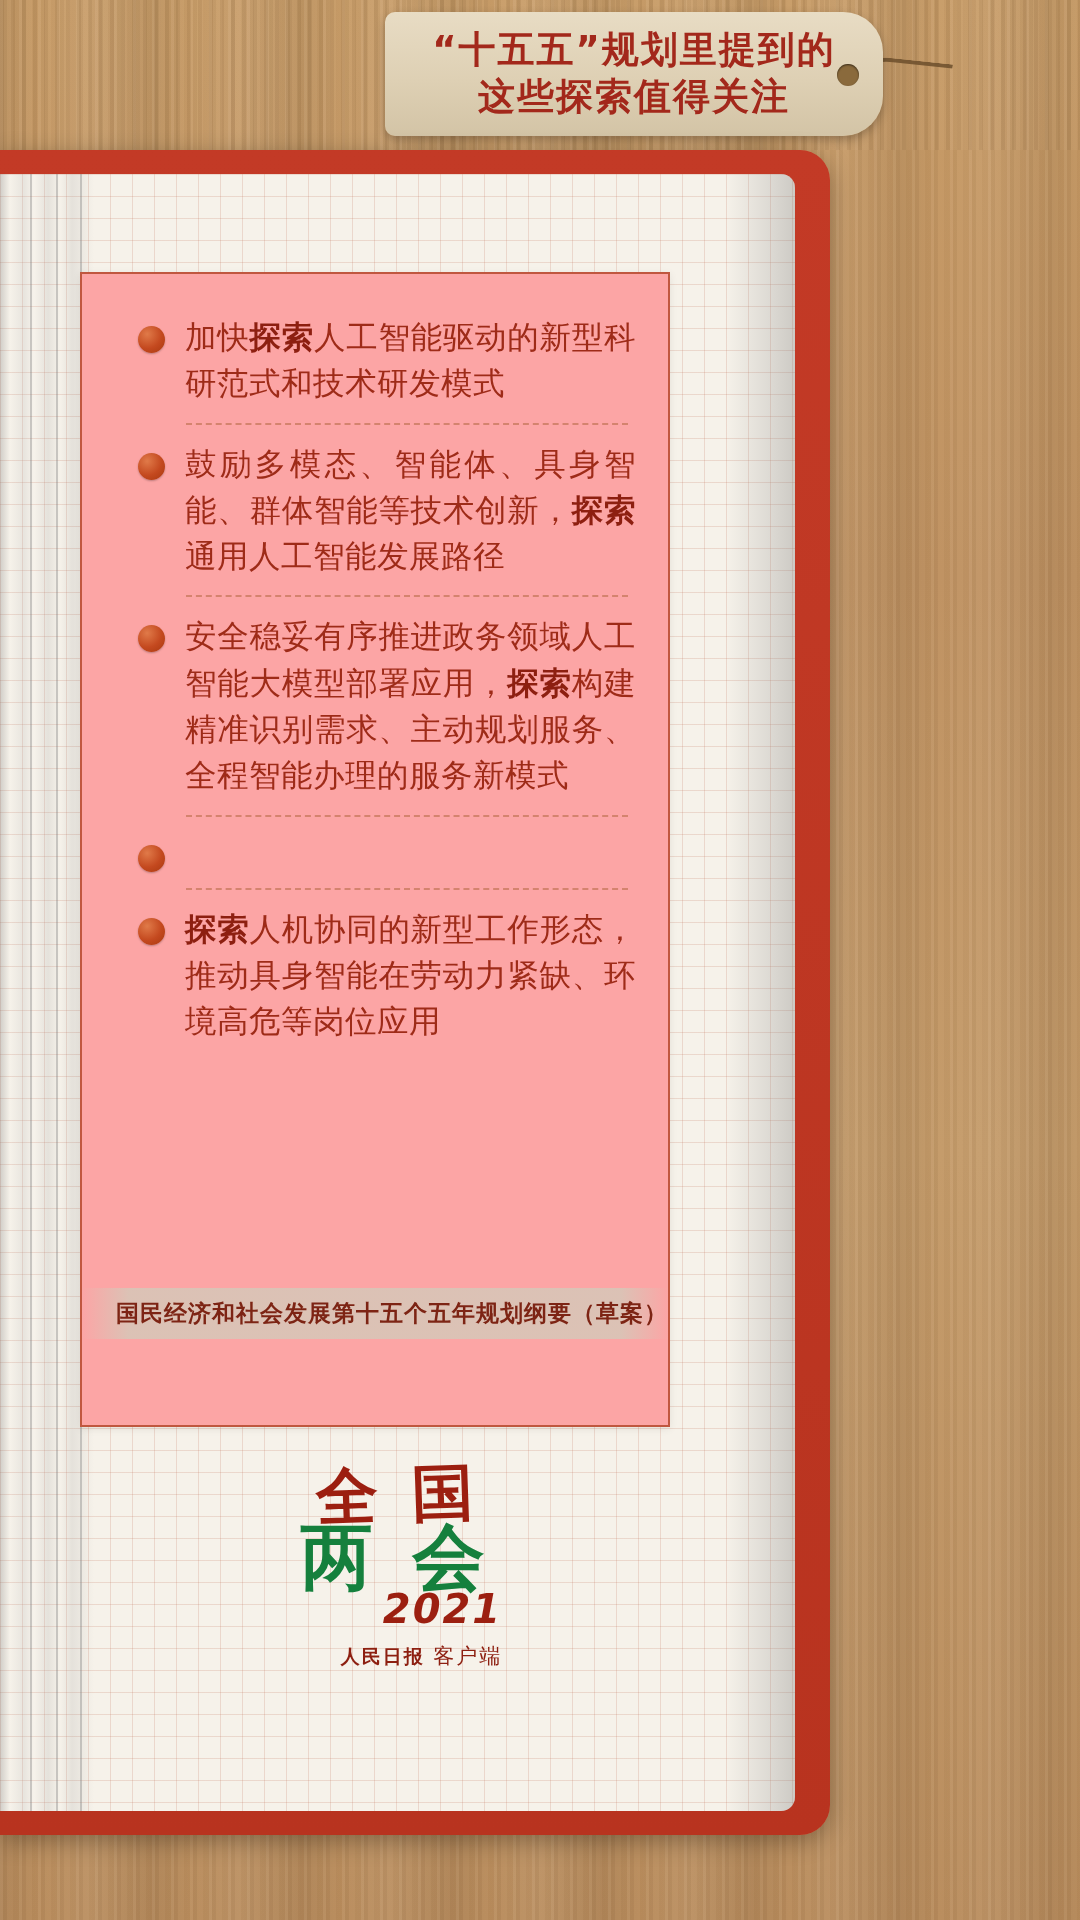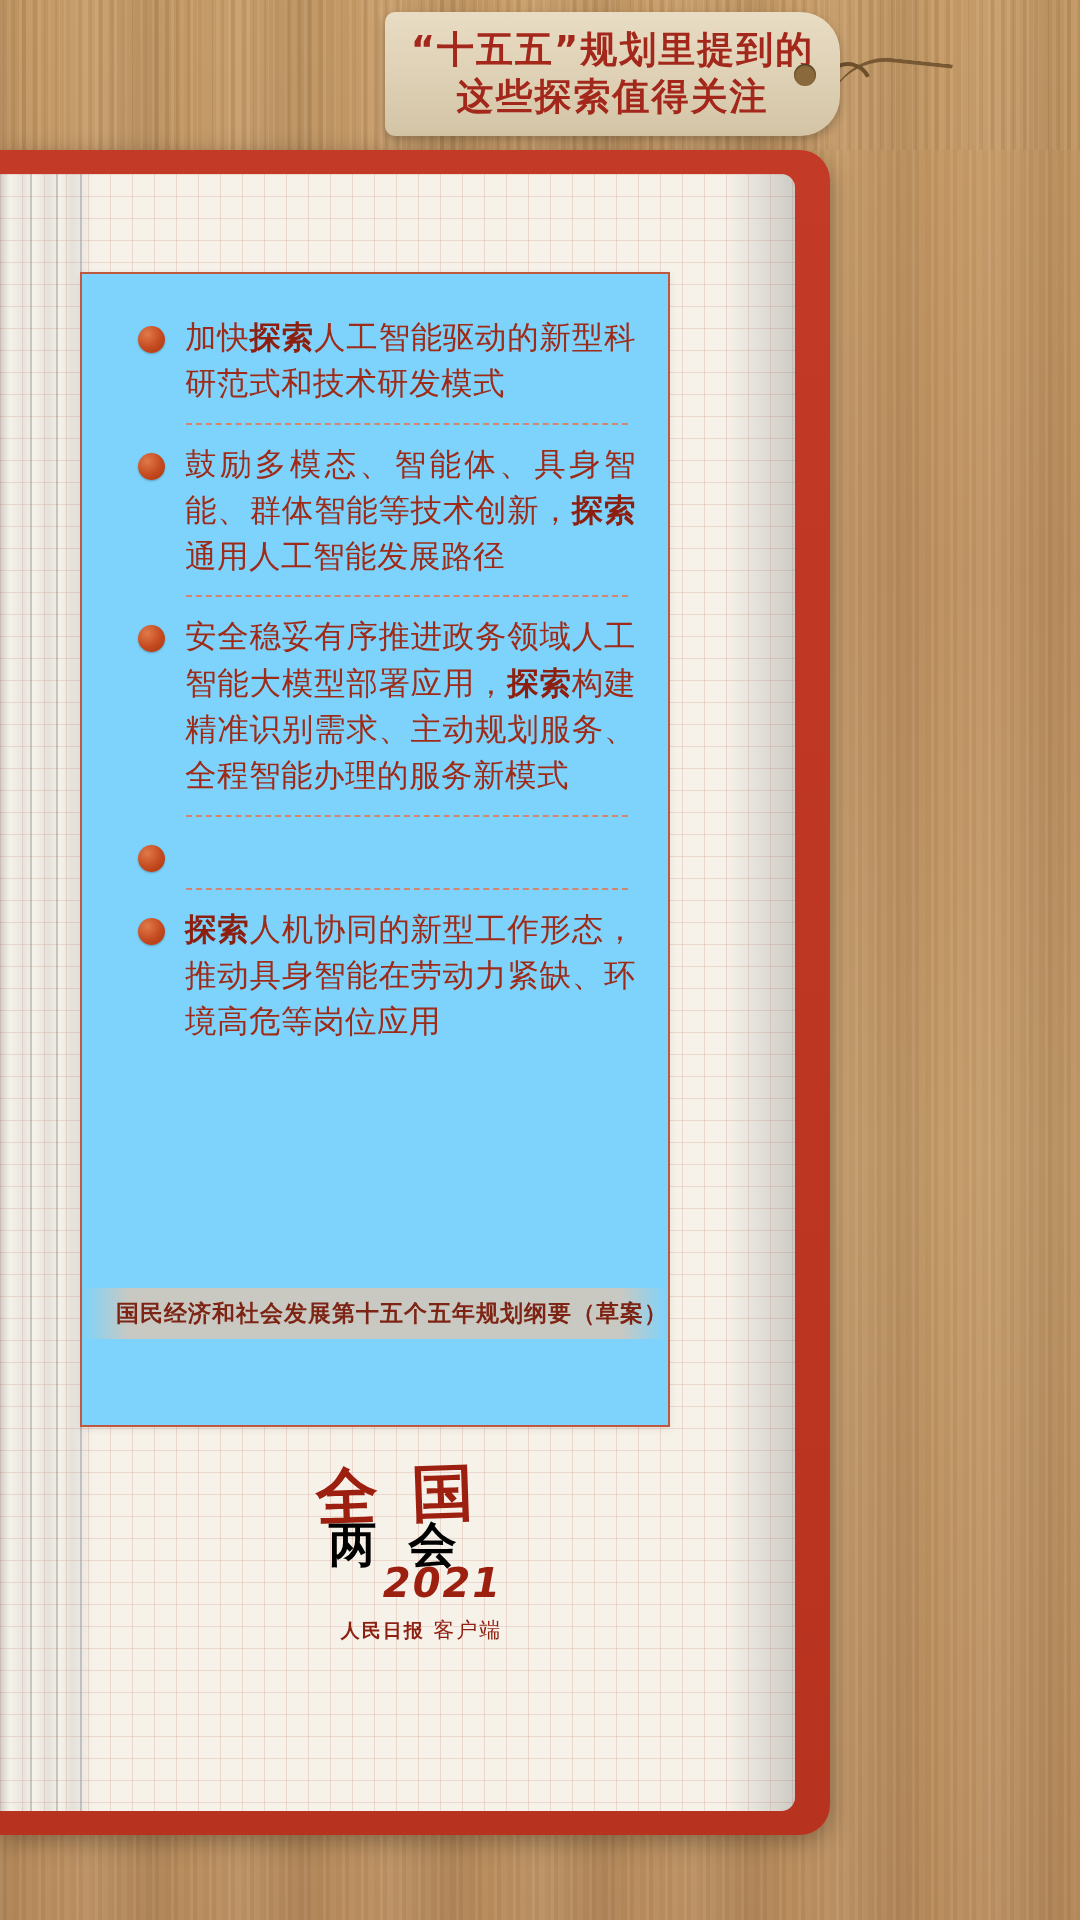--- a/index.html
+++ b/index.html
@@ -46,21 +46,21 @@
         rgba(255,255,255,0.035) 4px,
         rgba(255,255,255,0.035) 11px);
     opacity: 0.75;
   }
 
   
   .header-tag {
     position: absolute;
     left: 385px;
     top: 12px;
-    width: 455px;
+    width: 498px;
     height: 124px;
     background: linear-gradient(180deg, #e8dcc4 0%, #ded0b4 55%, #d3c4a6 100%);
     border-radius: 10px 40px 40px 10px;
     box-shadow: 0 4px 10px rgba(0,0,0,0.25);
     display: flex;
     flex-direction: column;
     align-items: center;
     justify-content: center;
   }
   .header-tag .tag-line {
@@ -166,21 +166,21 @@
     background: linear-gradient(90deg, rgba(0,0,0,0.0) 0%, rgba(140,140,140,0.22) 60%, rgba(110,110,110,0.30) 100%);
   }
 
   
   .content-box {
     position: absolute;
     left: 80px;
     top: 98px;
     width: 590px;
     height: 1155px;
-    background: #7dd3fc;
+    background: #fca5a5;
     border: 2px solid #c0573f;
     box-shadow: 0 2px 8px rgba(0,0,0,0.08);
     padding: 34px 28px 28px 28px;
     box-sizing: border-box;
   }
 
   .item {
     display: flex;
     align-items: flex-start;
     padding: 6px 0 4px 0;
@@ -246,24 +246,24 @@
     color: #9c1f10;
     font-family: "DejaVu Serif", "Liberation Serif", serif;
     font-weight: bold;
     font-size: 62px;
     letter-spacing: 6px;
     line-height: 1.0;
     transform: rotate(-2deg);
     display: inline-block;
   }
   .logo-sub {
-    color: #000000;
-    font-family: Liberation Serif, serif;
-    font-weight: bold;
-    font-size: 48px;
+    color: #15803d;
+    font-family: Liberation Sans, sans-serif;
+    font-weight: bold;
+    font-size: 72px;
     letter-spacing: 10px;
     line-height: 1.05;
     display: block;
     margin-top: -6px;
   }
   .logo-year {
     color: #9c1f10;
     font-family: "DejaVu Sans", "Liberation Sans", sans-serif;
     font-weight: bold;
     font-style: italic;

